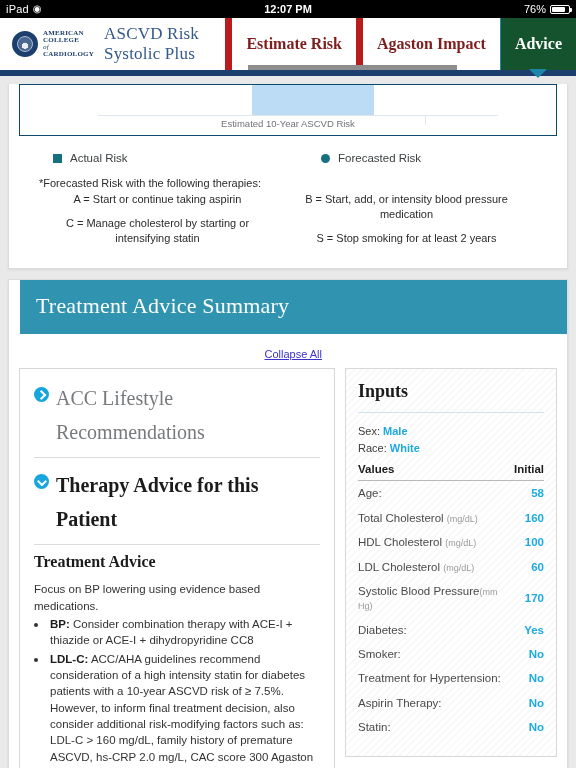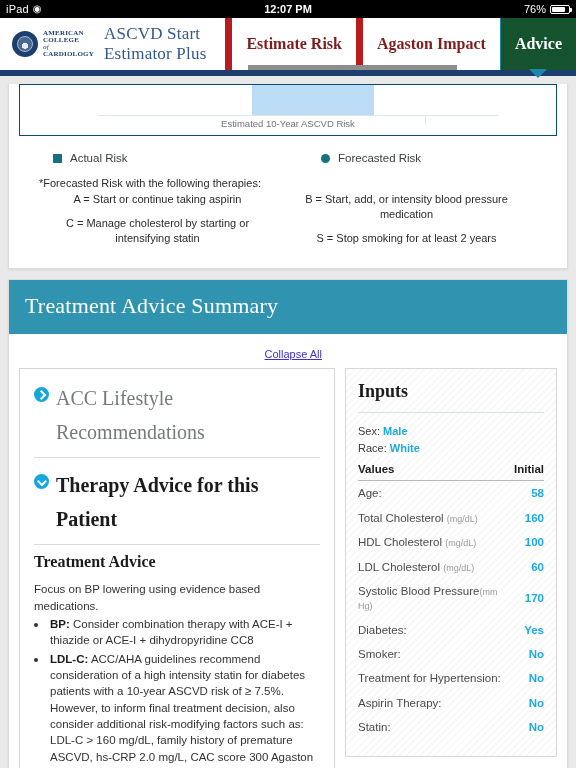--- a/index.html
+++ b/index.html
@@ -123,21 +123,21 @@
   .fn-col { width:50%; padding-right:12px;text-align:center; }
   .fn-col p { margin-bottom:9px; }
 
   
   .tas {
     margin:10px 8px 0 8px; background:#ffffff;
     border:1px solid #dcdcdc; box-shadow:0 1px 2px rgba(0,0,0,.10);
   }
   .tas-head {
     background:#3094b0; color:#fff; padding:13px 16px 15px 16px;
-    font-family:"Liberation Serif", serif; font-size:22px; letter-spacing:.2px;
+    font-family:"Liberation Serif", serif; font-size:22px; letter-spacing:.2px;margin-left:11px;
   }
   .tas-body { padding:6px 10px 0 10px; }
   .collapse-row { text-align:right; padding:4px 235px 6px 0; }
   .collapse-link {
     color:#3b32c8; font-size:11px; text-decoration:underline; cursor:pointer;
   }
   .tas-cols { display:flex; gap:10px; align-items:flex-start; }
 
   
   .accordion {
@@ -228,21 +228,21 @@
       <div class="acc-seal"></div>
       <div class="acc-words">
         <span>AMERICAN</span>
         <span>
           <span>COLLEGE</span>
             <span class="it">of</span>
         </span>
         <span>CARDIOLOGY</span>
       </div>
     </div>
-    <div class="app-title">ASCVD Start Estimator Plus</div>
+    <div class="app-title">ASCVD Risk Systolic Plus</div>
   </div>
   <div class="tabs">
     <div class="tab">Estimate Risk</div>
     <div class="tab">Agaston Impact</div>
     <div class="tab active">Advice</div>
   </div>
   <div class="tab-underline"></div>
 </div>
 <div class="header-rule"></div>
 

